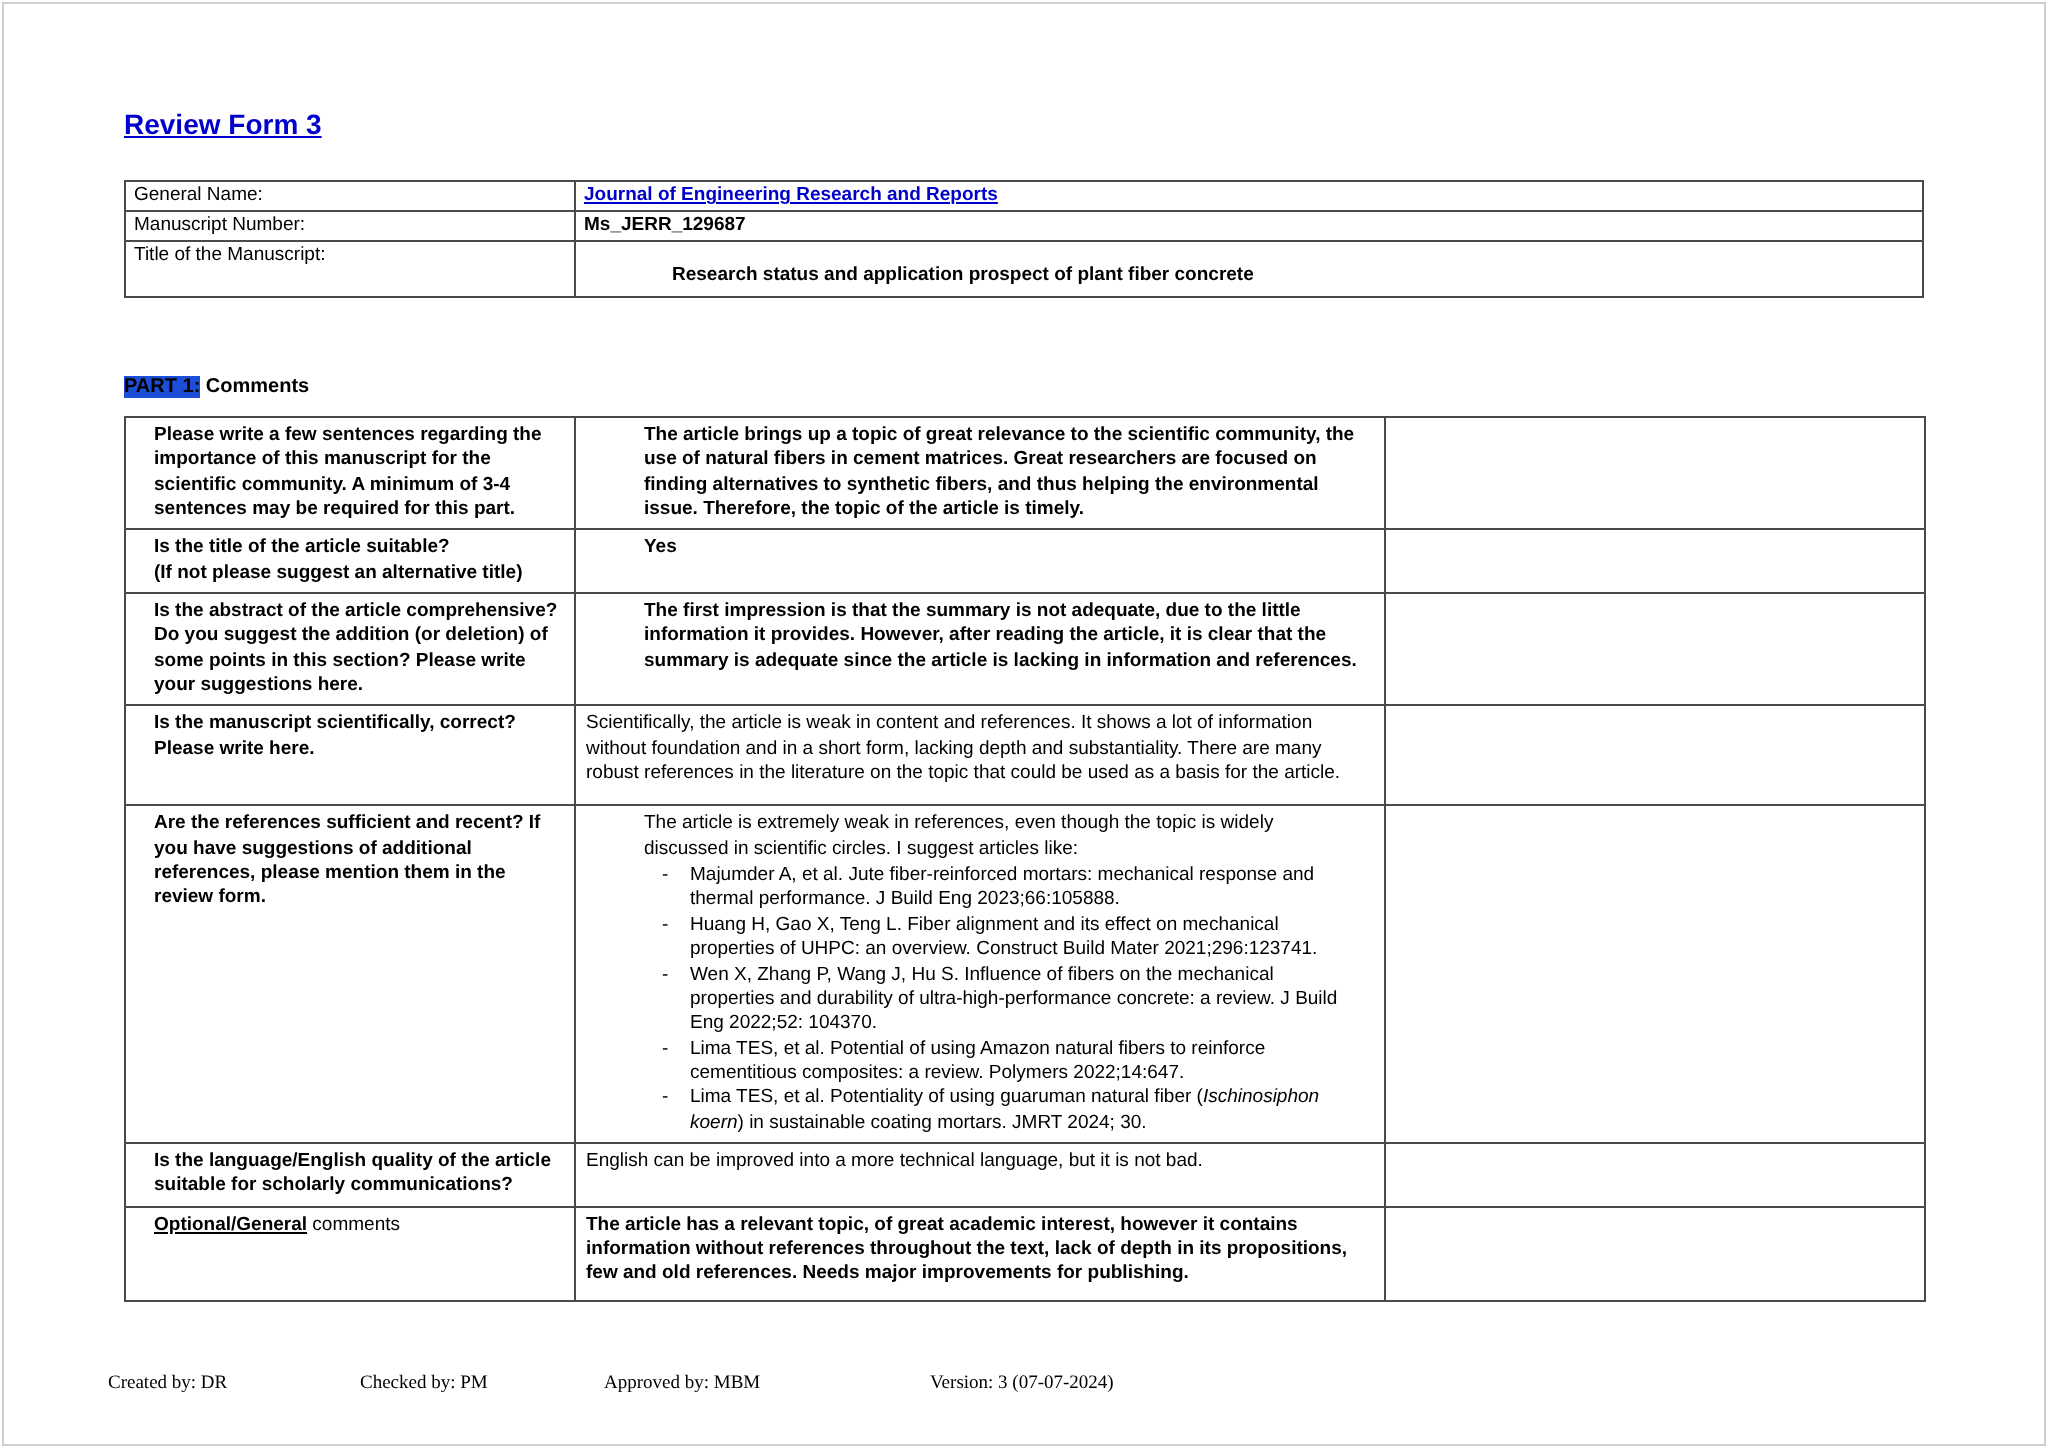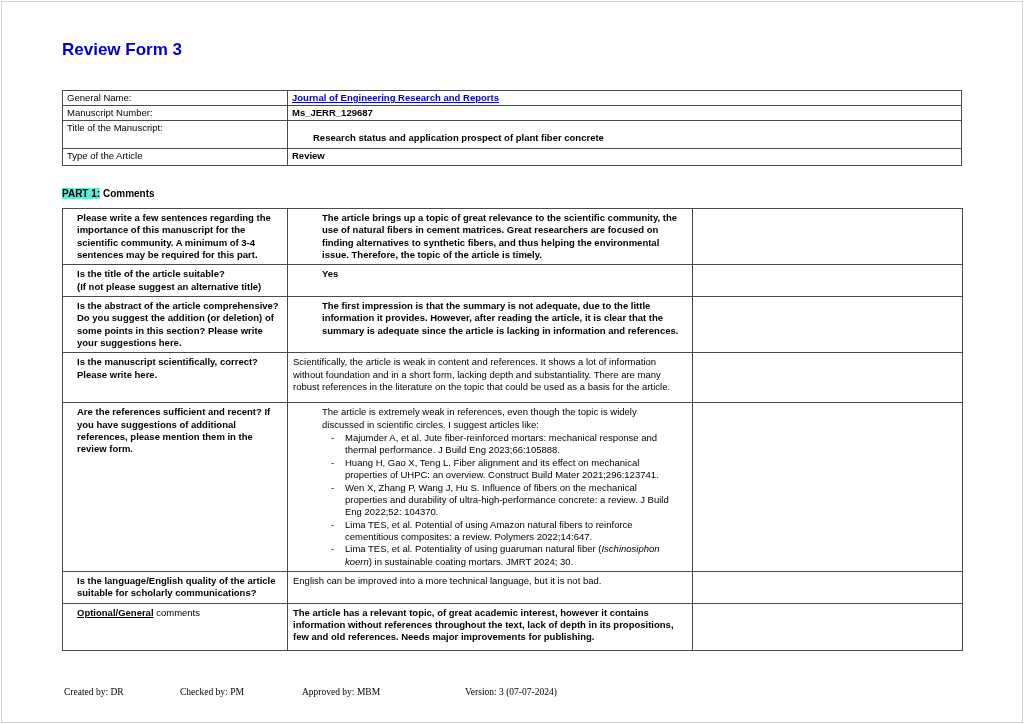--- a/index.html
+++ b/index.html
@@ -7,41 +7,41 @@
   body {
     background: #ffffff;
     font-family: "Liberation Sans", sans-serif;
     color: #000;
     position: relative;
     overflow: hidden;
   }
   .page-border { position: absolute; inset: 1px; border: 1px solid #cfcfcf; pointer-events: none; }
 
   .doc-title {
-    position: absolute; left: 62px; top: 40px;
-    font-size: 17px; font-weight: bold;
-    color: #0000cc; 
+    position: absolute; left: 62px; top: 54px;
+    font-size: 14px; font-weight: bold;
+    color: #0000cc; text-decoration: underline;
   }
 
   table { border-collapse: collapse; table-layout: fixed; }
   td { border: 1px solid #4a4a4a; vertical-align: top; }
 
   
   .info-table { position: absolute; left: 62px; top: 90px; width: 900px; font-size: 9.5px; line-height: 1.25; }
   .info-table td { padding: 1px 4px; }
   .info-table .val { font-weight: bold; }
   .link { color: #0000cc; font-weight: bold; text-decoration: underline; cursor: pointer; }
   tr.ir1, tr.ir2 { height: 14px; }
   tr.ir3 { height: 28px; }
   tr.ir4 { height: 17px; }
-  .title-value { margin-top: 10px; margin-left: 21px; font-weight: bold; }
+  .title-value { margin-top: 10px; margin-left: 44px; font-weight: bold; }
 
   
   .part-heading { position: absolute; left: 62px; top: 188px; font-size: 10px; font-weight: bold; }
-  .hl { background: #5eead4; }
+  .hl { background: #1d4ed8; }
 
   
   .comments-table { position: absolute; left: 62px; top: 208px; width: 900px; font-size: 9.5px; line-height: 1.3; }
   .comments-table td { padding: 3px 8px 3px 5px; }
   td.q { font-weight: bold; padding-left: 14px; }
   td.q.prelines { white-space: pre-line; }
   td.c-bold-ind { font-weight: bold; padding-left: 34px; padding-right: 12px; }
   td.c-plain { font-weight: normal; padding-left: 5px; padding-right: 12px; margin-top: 16px; }
   td.c-plain-ind { font-weight: normal; padding-left: 34px; padding-right: 12px; }
   td.hdr { font-weight: bold; }
@@ -57,21 +57,21 @@
   .ref-list { margin-left: 9px; margin-top: 1px; }
   .li { display: flex; }
   .li .dash { flex: 0 0 14px; }
   .ou { font-weight: bold; text-decoration: underline; }
   .q-rest { font-weight: normal; }
   .ital { font-style: italic; }
 
   
   .footer { position: absolute; left: 0; top: 687px; width: 1024px; font-family: "Liberation Serif", serif; font-size: 9.5px; }
   .footer span { position: absolute; white-space: nowrap; }
-  .f-created { left: 64px; }
+  .f-created { left: 54px; }
   .f-checked { left: 180px; }
   .f-approved { left: 302px; }
   .f-version { left: 465px; }
 </style>
 </head>
 <body>
 
 <div class="page-border"></div>
 
 <div class="doc-title">Review Form 3</div>
@@ -88,24 +88,20 @@
   </tr>
   <tr class="ir2">
     <td>Manuscript Number:</td>
     <td class="val">Ms_JERR_129687</td>
   </tr>
   <tr class="ir3">
     <td>Title of the Manuscript:</td>
     <td>
           <div class="title-value">Research status and application prospect of plant fiber concrete</div>
         </td>
-  </tr>
-  <tr class="ir4">
-    <td>Type of the Article</td>
-    <td class="val">Review</td>
   </tr>
 </tbody>
   </table>
 
 <div class="part-heading">
   <span class="hl">PART  1:</span><span> Comments</span>
 </div>
 
 <table class="comments-table">
   <colgroup>

